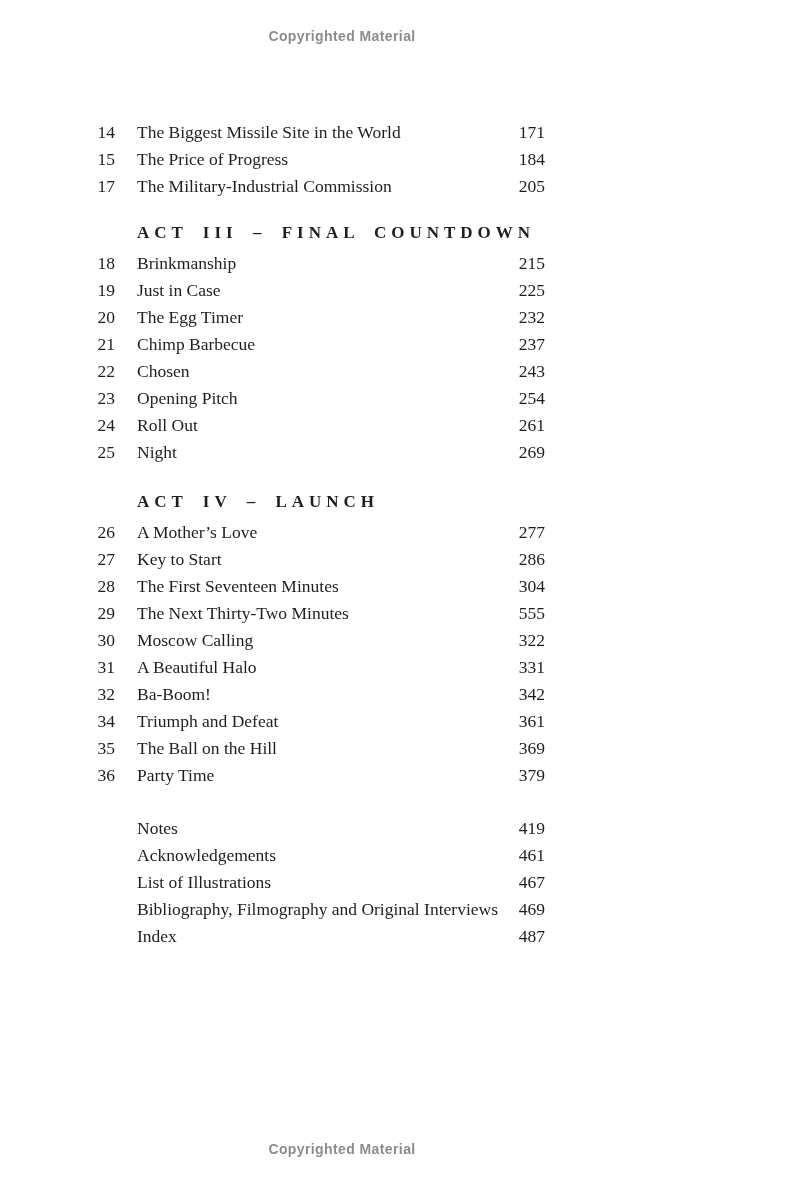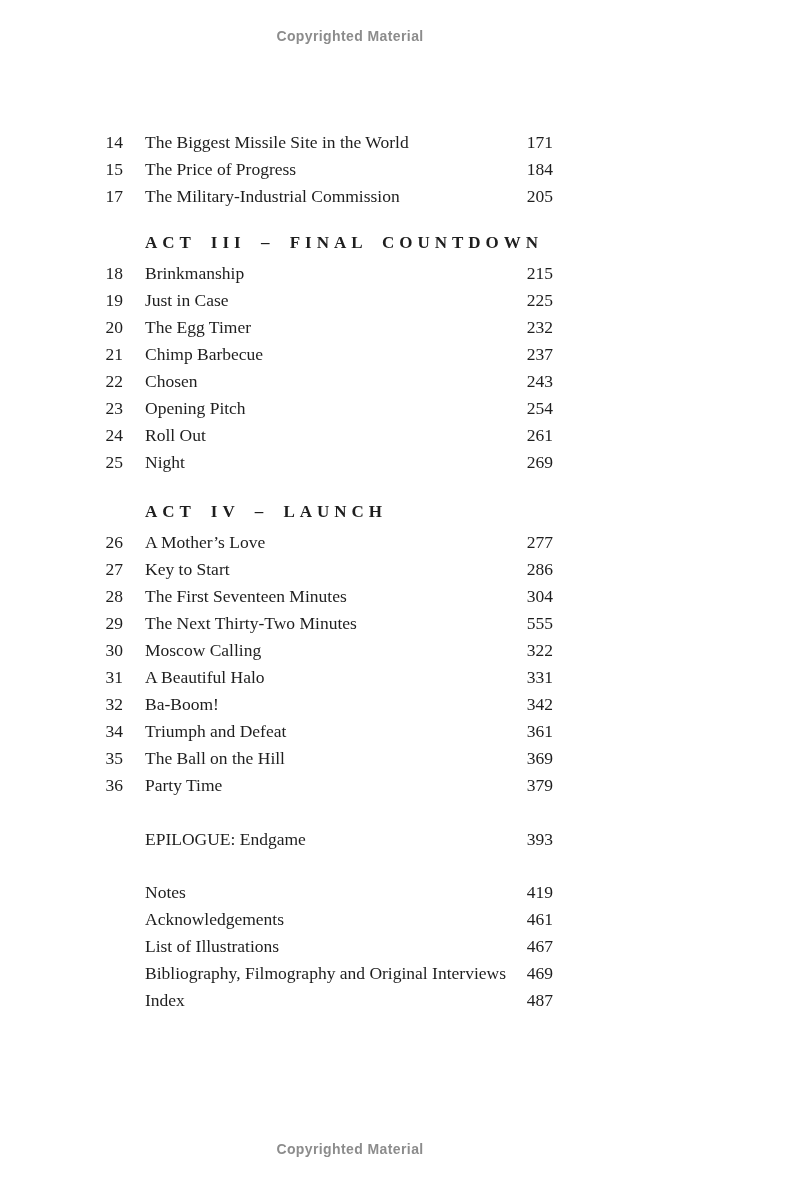--- a/index.html
+++ b/index.html
@@ -10,40 +10,39 @@
   * { margin: 0; padding: 0; box-sizing: border-box; }
   html, body { background: #ffffff; }
   .page {
     position: relative;
     width: 684px;
     height: 1185px;
     background: var(--paper);
     overflow: hidden;
     font-family: "Liberation Serif", serif;
     color: var(--ink);
-    margin-left: 8px;
   }
   .watermark {
     position: absolute;
     left: 0;
     width: 100%;
     text-align: center;
     font-family: "Liberation Sans", sans-serif;
     font-weight: bold;
     font-size: 14px;
     letter-spacing: 0.4px;
     color: var(--watermark);
   }
   .watermark.top { top: 28px; }
   .watermark.bottom { top: 1141px; }
   .toc {
     position: absolute;
     left: 83px;
     right: 139px;
-    top: 129px;
+    top: 119px;
     font-size: 17.5px;
     line-height: 27px;
   }
   .row {
     display: flex;
     align-items: baseline;
   }
   .num {
     width: 32px;
     text-align: right;
@@ -185,27 +184,20 @@
           <span class="num">35</span>
           <span class="title">The Ball on the Hill</span>
           <span class="pg">369</span>
         </div>
         <div class="row">
           <span class="num">36</span>
           <span class="title">Party Time</span>
           <span class="pg">379</span>
         </div>
       </div>
-      <div class="group group-3">
-        <div class="row">
-          <span class="num"></span>
-          <span class="title">EPILOGUE: Endgame</span>
-          <span class="pg">393</span>
-        </div>
-      </div>
       <div class="group group-4">
         <div class="row">
           <span class="num"></span>
           <span class="title">Notes</span>
           <span class="pg">419</span>
         </div>
         <div class="row">
           <span class="num"></span>
           <span class="title">Acknowledgements</span>
           <span class="pg">461</span>

